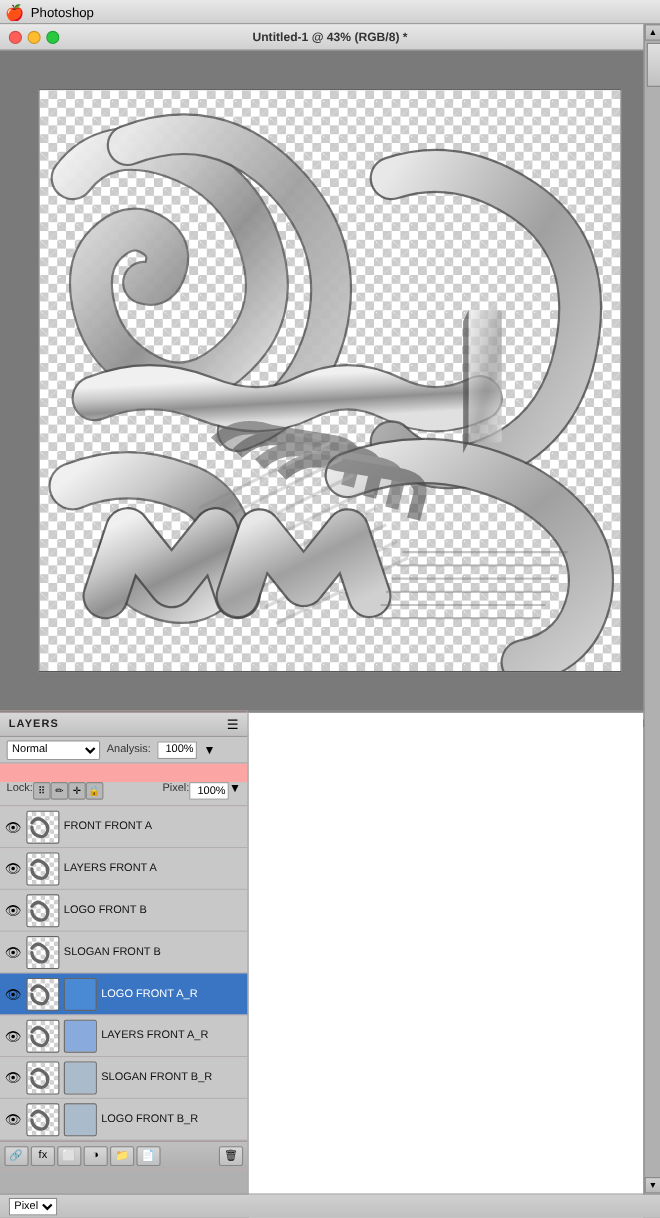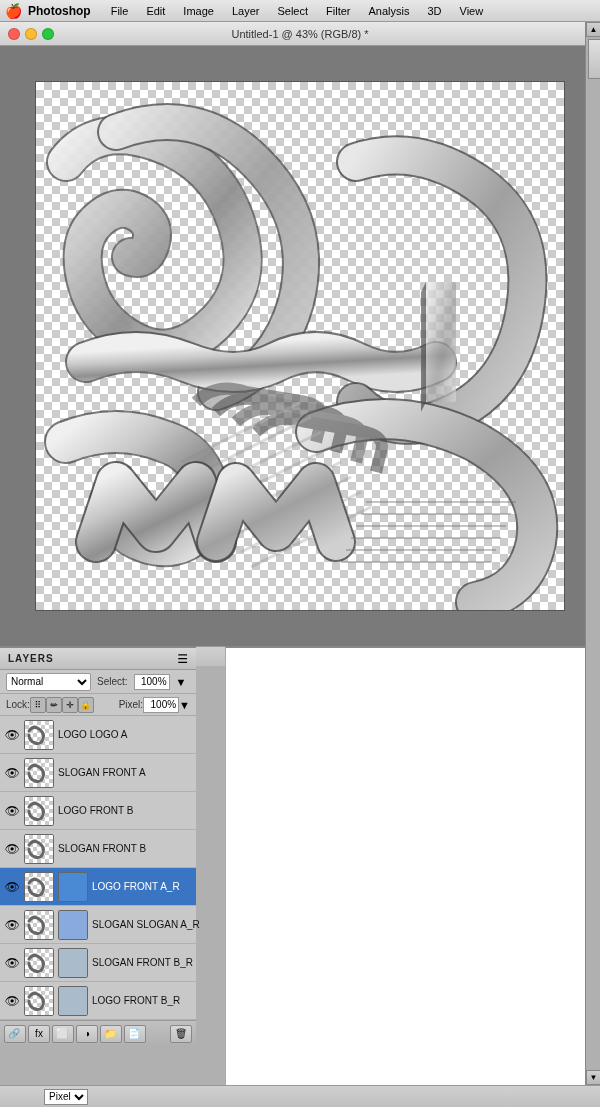--- a/index.html
+++ b/index.html
@@ -25,23 +25,23 @@
     #menubar .apple-logo {
       width: 20px;
       height: 22px;
       display: flex;
       align-items: center;
       justify-content: center;
       font-size: 14px;
       margin-right: 4px;
     }
     #menubar .app-name {
-      font-weight: bold;
+      font-weight: normal;
       font-size: 12px;
-      margin-right: 12px;
+      margin-right: 1px;
     }
     #menubar .menu-items {
       display: flex;
       gap: 2px;
     }
     #menubar .menu-item {
       padding: 2px 8px;
       font-size: 11px;
       cursor: pointer;
       border-radius: 3px;
@@ -69,21 +69,21 @@
       width: 12px;
       height: 12px;
       border-radius: 50%;
       border: 1px solid rgba(0,0,0,0.2);
     }
     .tl-red { background: #ff5f57; }
     .tl-yellow { background: #febc2e; }
     .tl-green { background: #28c840; }
     #titlebar .title-text {
       font-size: 11px;
-      font-weight: normal;
+      font-weight: bold;
       color: #333;
       text-align: center;
     }
 
     
     #canvas-area {
       width: 100%;
       height: 600px;
       background: #7a7a7a;
       display: flex;
@@ -144,21 +144,21 @@
       flex: 1;
       text-align: center;
     }
     #statusbar .arrow-btn {
       font-size: 10px;
       cursor: pointer;
     }
 
     
     #layers-panel {
-      width: 196px;
+      width: 225px;
       background: #fca5a5;
       border-top: 2px solid #888;
       position: absolute;
       top: 646px;
       left: 0;
     }
     #layers-header {
       height: 22px;
       background: linear-gradient(to bottom, #d8d8d8, #c0c0c0);
       display: flex;
@@ -206,24 +206,25 @@
       width: 36px;
       height: 16px;
       text-align: right;
       padding-right: 2px;
     }
 
     #layers-lock-row {
       height: 22px;
       background: #c8c8c8;
       display: flex;
-      align-items: center;
+      align-items: flex-start;
       padding: 0 6px;
       gap: 0;
       border-bottom: 1px solid #aaa;
+      margin-top: 17px;
     }
     .lock-label { font-size: 10px; color: #333; }
     .lock-icon-btn {
       width: 16px; height: 16px;
       background: #b8b8b8;
       border: 1px solid #888;
       border-radius: 2px;
       display: flex; align-items: center; justify-content: center;
       font-size: 9px;
       cursor: pointer;
@@ -358,31 +359,20 @@
       border: 1px solid #888;
       background: white;
     }
   </style>
 </head>
 <body>
 
 <div id="menubar">
   <div class="apple-logo">🍎</div>
   <div class="app-name">Photoshop</div>
-  <div class="menu-items">
-    <div class="menu-item">File</div>
-    <div class="menu-item">Edit</div>
-    <div class="menu-item">Image</div>
-    <div class="menu-item">Layer</div>
-    <div class="menu-item">Select</div>
-    <div class="menu-item">Filter</div>
-    <div class="menu-item">Analysis</div>
-    <div class="menu-item">3D</div>
-    <div class="menu-item">View</div>
-  </div>
 </div>
 
 <div id="titlebar">
   <div class="traffic-lights">
     <div class="traffic-light tl-red"></div>
     <div class="traffic-light tl-yellow"></div>
     <div class="traffic-light tl-green"></div>
   </div>
   <div class="title-text">Untitled-1 @ 43% (RGB/8) *</div>
 </div>
@@ -498,21 +488,21 @@
     <span class="panel-title">LAYERS</span>
     <span class="panel-menu-btn">☰</span>
   </div>
   <div id="layers-options">
     <select>
       <option>Normal</option>
       <option>Multiply</option>
       <option>Screen</option>
       <option>Overlay</option>
     </select>
-    <span class="opacity-label">Select:</span>
+    <span class="opacity-label">Analysis:</span>
     <input class="opacity-value" type="text" value="100%" readonly="" style="font-size: 10px; border: 1px solid rgb(153, 153, 153); width: 36px; height: 16px; text-align: right; padding-right: 2px;">
     <span style="font-size:11px; cursor:pointer">▼</span>
   </div>
   <div id="layers-lock-row">
     <span class="lock-label">Lock:</span>
     <div class="lock-icon-btn">⠿</div>
     <div class="lock-icon-btn">✏</div>
     <div class="lock-icon-btn">✛</div>
     <div class="lock-icon-btn">🔒</div>
     <span class="fill-label">Pixel:</span>
@@ -523,32 +513,32 @@
   <div id="layer-list">
       <div class="layer-row">
         <div class="layer-eye">👁</div>
         <div class="layer-thumb">
           <div class="layer-thumb-inner">
             <svg width="28" height="28" viewBox="0 0 28 28">
       <path d="M4 10 Q8 4, 14 8 Q20 12, 18 18 Q16 24, 10 22 Q4 20, 4 14" stroke="#666" stroke-width="3" fill="none" stroke-linecap="round"></path>
     </svg>
           </div>
         </div>
-        <span class="layer-name">LOGO LOGO A</span>
+        <span class="layer-name">FRONT FRONT A</span>
       </div>
       <div class="layer-row">
         <div class="layer-eye">👁</div>
         <div class="layer-thumb">
           <div class="layer-thumb-inner">
             <svg width="28" height="28" viewBox="0 0 28 28">
       <path d="M4 10 Q8 4, 14 8 Q20 12, 18 18 Q16 24, 10 22 Q4 20, 4 14" stroke="#666" stroke-width="3" fill="none" stroke-linecap="round"></path>
     </svg>
           </div>
         </div>
-        <span class="layer-name">SLOGAN FRONT A</span>
+        <span class="layer-name">LAYERS FRONT A</span>
       </div>
       <div class="layer-row">
         <div class="layer-eye">👁</div>
         <div class="layer-thumb">
           <div class="layer-thumb-inner">
             <svg width="28" height="28" viewBox="0 0 28 28">
       <path d="M4 10 Q8 4, 14 8 Q20 12, 18 18 Q16 24, 10 22 Q4 20, 4 14" stroke="#666" stroke-width="3" fill="none" stroke-linecap="round"></path>
     </svg>
           </div>
         </div>
@@ -584,21 +574,21 @@
         <div class="layer-thumb">
           <div class="layer-thumb-inner">
             <svg width="28" height="28" viewBox="0 0 28 28">
       <path d="M4 10 Q8 4, 14 8 Q20 12, 18 18 Q16 24, 10 22 Q4 20, 4 14" stroke="#666" stroke-width="3" fill="none" stroke-linecap="round"></path>
     </svg>
           </div>
         </div>
         <div class="layer-thumb">
           <div style="width: 100%; height: 100%; background: rgb(136, 170, 221);"></div>
         </div>
-        <span class="layer-name">SLOGAN SLOGAN A_R</span>
+        <span class="layer-name">LAYERS FRONT A_R</span>
       </div>
       <div class="layer-row">
         <div class="layer-eye">👁</div>
         <div class="layer-thumb">
           <div class="layer-thumb-inner">
             <svg width="28" height="28" viewBox="0 0 28 28">
       <path d="M4 10 Q8 4, 14 8 Q20 12, 18 18 Q16 24, 10 22 Q4 20, 4 14" stroke="#666" stroke-width="3" fill="none" stroke-linecap="round"></path>
     </svg>
           </div>
         </div>
@@ -640,18 +630,18 @@
 
 <div id="right-panel">
   <div class="scrollbar-btn">▲</div>
   <div style="flex:1; background:#b8b8b8; margin: 2px;">
     <div style="width:13px; height:40px; background: linear-gradient(to bottom, #e0e0e0, #c0c0c0); border:1px solid #888; margin:2px 0;"></div>
   </div>
   <div class="scrollbar-btn" style="position:absolute; bottom:22px; left:0;">▼</div>
 </div>
 
 <div id="bottom-bar">
-  <select style="font-size:10px; height:16px;margin-left:36px;">
+  <select style="font-size:10px; height:16px;">
     <option>Pixel</option>
     <option>Inch</option>
     <option>cm</option>
   </select>
 </div>
 
 </body></html>

